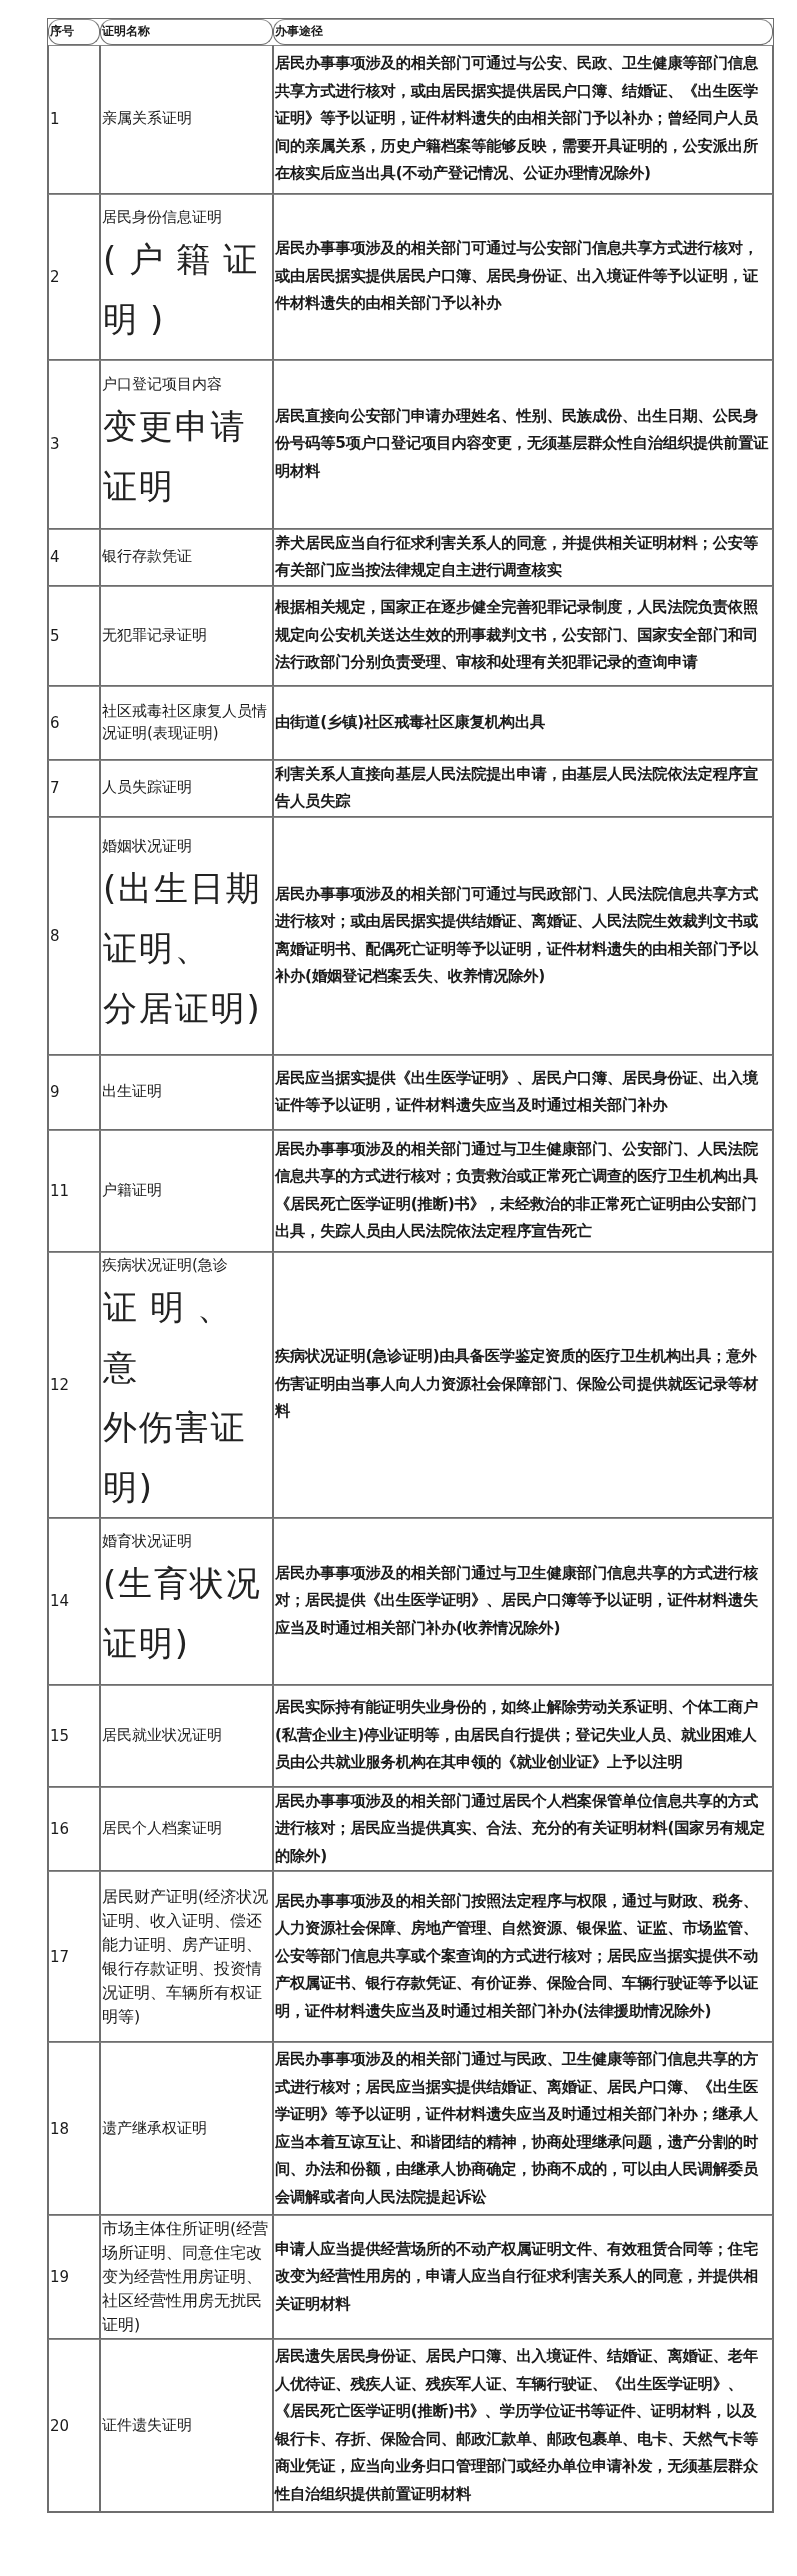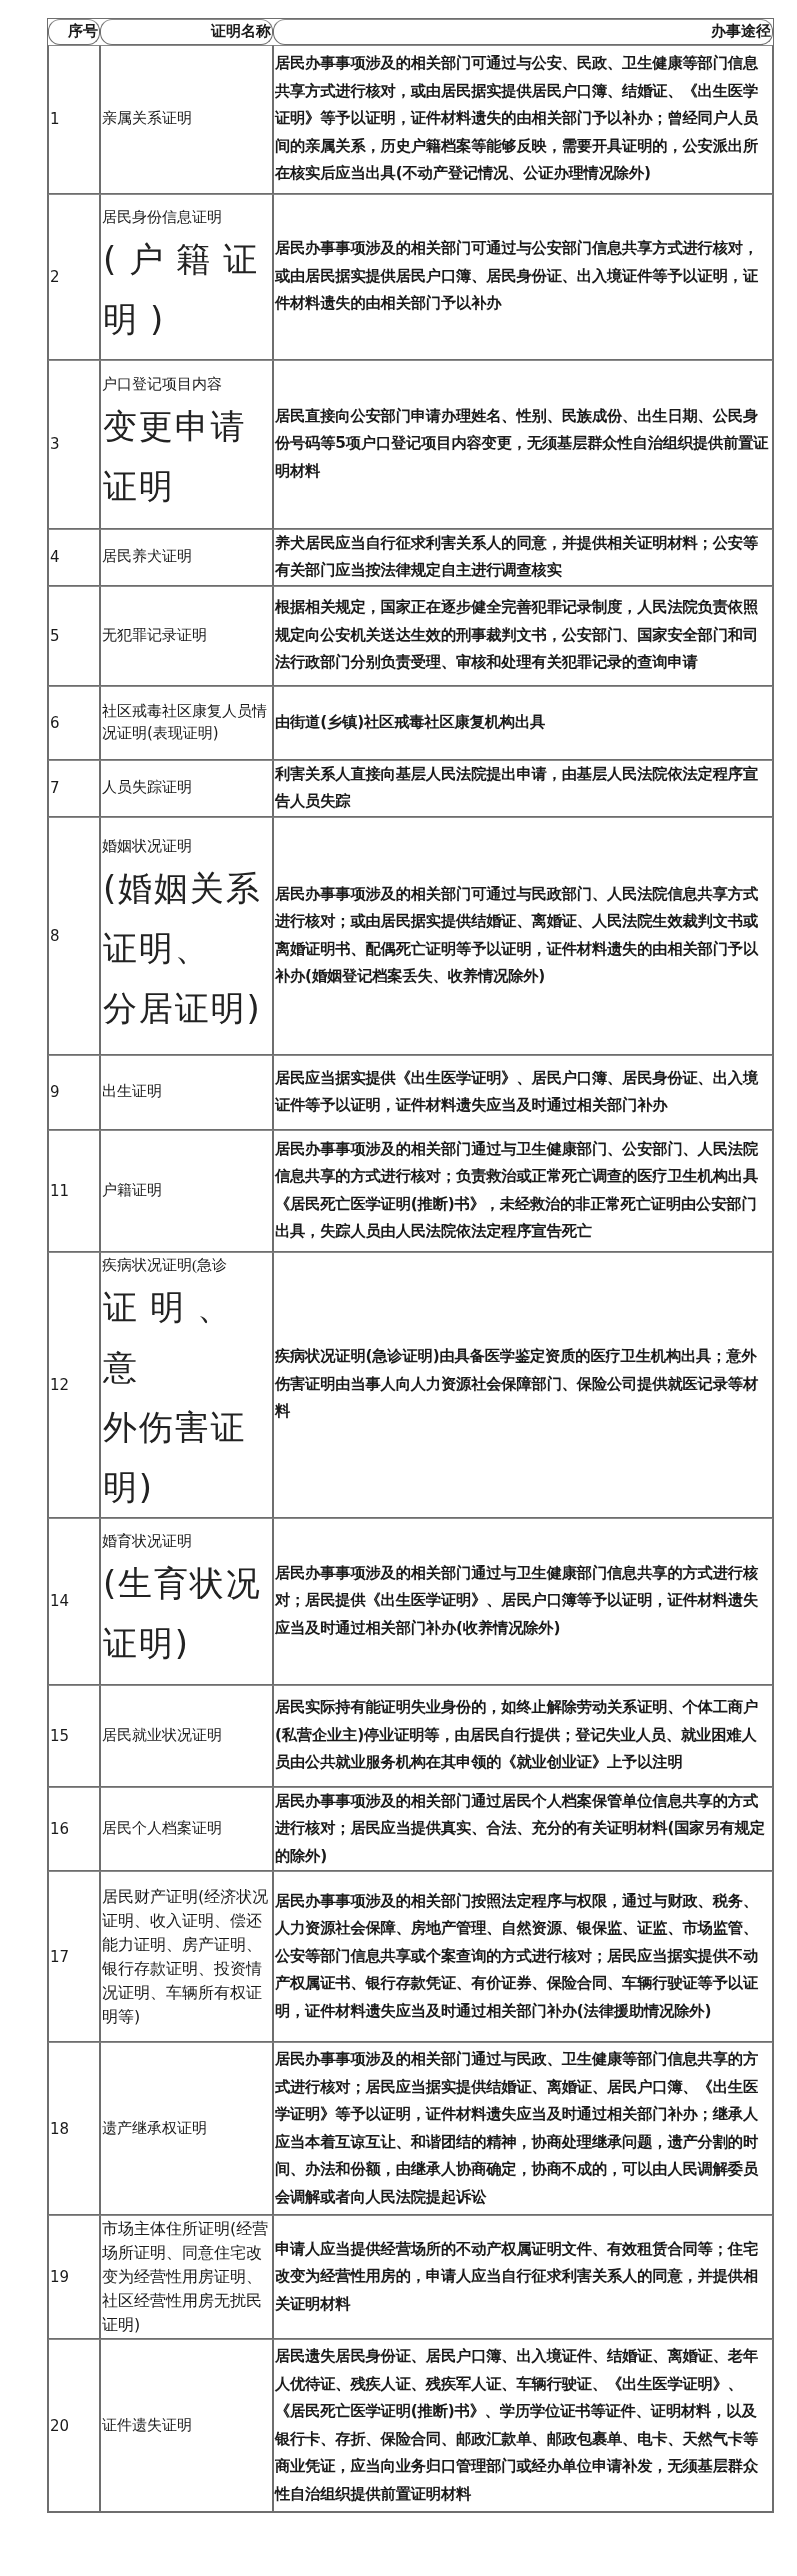--- a/index.html
+++ b/index.html
@@ -3,29 +3,29 @@
 <meta charset="utf-8">
 <style>
   html, body { margin:0; padding:0; background:#ffffff; }
   body { width:798px; height:2576px; position:relative; overflow:hidden;
          font-family:"DejaVu Sans", "Liberation Sans", sans-serif; color:#1a1a1a; }
   table.cert { position:absolute; left:47px; top:17.7px; width:726px;
                border-collapse:separate; border-spacing:0;
                border:1.9px solid #6e6e6e; table-layout:fixed; }
   table.cert th, table.cert td { border:0.9px solid #6e6e6e; border-top:1.9px solid #8a8a8a;
                padding:0 0.9px; vertical-align:middle; text-align:left; }
-  table.cert th { font-weight:bold; font-size:15px; height:24px; text-align:right;
+  table.cert th { font-weight:bold; font-size:12px; height:24px; text-align:left;
                   background:#fff;border-radius:12px; }
   col.c-no { width:52px; } col.c-name { width:173px; } col.c-route { width:500px; }
   td.no { font-size:15px; }
   td.name { font-size:15px; line-height:21.4px; }
   td.route { font-size:15.3px; line-height:27.5px; letter-spacing:-0.2px;font-weight:bold; }
   .big { font-size:34px; line-height:60px; display:block; padding-left:1px; letter-spacing:1.9px; color:#222; }
   .big.wide { letter-spacing:13px; }
-  .small-line { display:block; line-height:24px;font-family:Liberation Serif, serif; }
+  .small-line { display:block; line-height:24px; }
 </style>
 </head>
 <body>
 
 <table class="cert">
   <colgroup>
       <col class="c-no">
       <col class="c-name">
       <col class="c-route">
     </colgroup>
@@ -53,21 +53,21 @@
     <tr style="height:169px">
       <td class="no">3</td>
       <td class="name">
         <span class="small-line">户口登记项目内容</span>
         <span class="big">变更申请证明</span>
       </td>
       <td class="route">居民直接向公安部门申请办理姓名、性别、民族成份、出生日期、公民身份号码等5项户口登记项目内容变更，无须基层群众性自治组织提供前置证明材料</td>
     </tr>
     <tr style="height:51px">
       <td class="no">4</td>
-      <td class="name">居民养犬证明</td>
+      <td class="name">银行存款凭证</td>
       <td class="route">养犬居民应当自行征求利害关系人的同意，并提供相关证明材料；公安等有关部门应当按法律规定自主进行调查核实</td>
     </tr>
     <tr style="height:100px">
       <td class="no">5</td>
       <td class="name">无犯罪记录证明</td>
       <td class="route">根据相关规定，国家正在逐步健全完善犯罪记录制度，人民法院负责依照规定向公安机关送达生效的刑事裁判文书，公安部门、国家安全部门和司法行政部门分别负责受理、审核和处理有关犯罪记录的查询申请</td>
     </tr>
     <tr style="height:74px">
       <td class="no">6</td>
       <td class="name">社区戒毒社区康复人员情况证明(表现证明)</td>
@@ -75,21 +75,21 @@
     </tr>
     <tr style="height:51px">
       <td class="no">7</td>
       <td class="name">人员失踪证明</td>
       <td class="route">利害关系人直接向基层人民法院提出申请，由基层人民法院依法定程序宣告人员失踪</td>
     </tr>
     <tr style="height:238px">
       <td class="no">8</td>
       <td class="name">
         <span class="small-line">婚姻状况证明</span>
-        <span class="big">(婚姻关系</span>
+        <span class="big">(出生日期</span>
         <span class="big">证明、</span>
         <span class="big">分居证明)</span>
       </td>
       <td class="route">居民办事事项涉及的相关部门可通过与民政部门、人民法院信息共享方式进行核对；或由居民据实提供结婚证、离婚证、人民法院生效裁判文书或离婚证明书、配偶死亡证明等予以证明，证件材料遗失的由相关部门予以补办(婚姻登记档案丢失、收养情况除外)</td>
     </tr>
     <tr style="height:75px">
       <td class="no">9</td>
       <td class="name">出生证明</td>
       <td class="route">居民应当据实提供《出生医学证明》、居民户口簿、居民身份证、出入境证件等予以证明，证件材料遗失应当及时通过相关部门补办</td>
     </tr>

